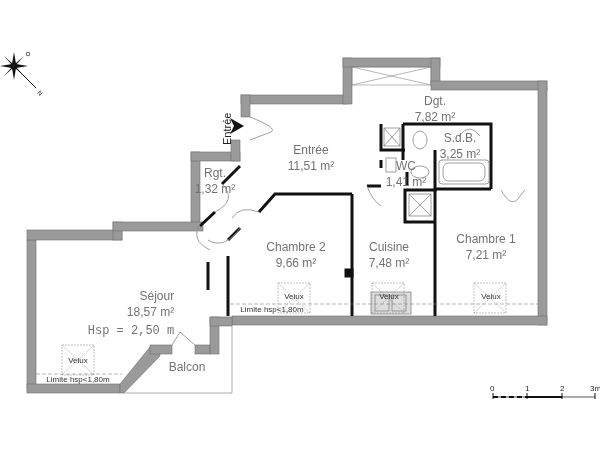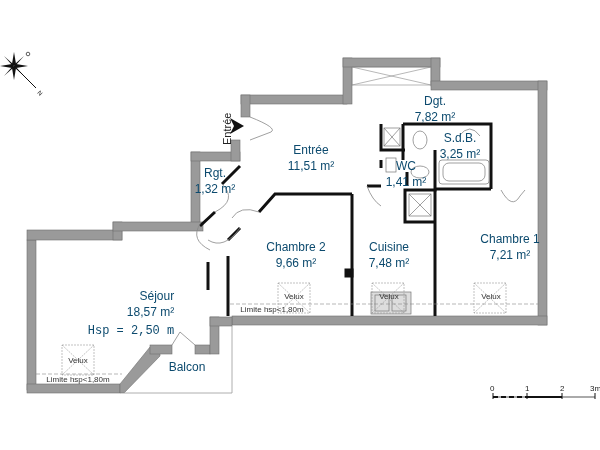--- a/index.html
+++ b/index.html
@@ -1,18 +1,18 @@
 <!DOCTYPE html>
 <html><head>
 <meta charset="utf-8">
 <style>
   html, body { margin: 0; padding: 0; background: #ffffff; }
   body { width: 600px; height: 450px; position: relative; overflow: hidden; font-family: "Liberation Sans", sans-serif; }
   #plan { position: absolute; left: 0; top: 0; }
-  .lbl { position: absolute; color: #0c4a6e; text-align: center; white-space: nowrap; transform: translateX(-50%); }
+  .lbl { position: absolute; color: #737373; text-align: center; white-space: nowrap; transform: translateX(-50%); }
   .room-name { font-size: 12px; }
   .room-area { font-size: 12px; margin-top: 2px; }
   .small { font-size: 8px; color: #333; }
   .velux-lbl { font-size: 8px; color: #333; }
   .entree-vert { position: absolute; font-size: 11px; color: #222; transform: rotate(-90deg); transform-origin: left top; }
   .scale-lbl { position: absolute; font-size: 8px; color: #222; }
 </style>
 </head>
 <body>
 
@@ -190,21 +190,21 @@
   <div class="room-area">1,32 m²</div>
 </div>
 <div class="lbl" style="left:296px; top:240px;">
   <div class="room-name">Chambre 2</div>
   <div class="room-area">9,66 m²</div>
 </div>
 <div class="lbl" style="left:389px; top:240px;">
   <div class="room-name">Cuisine</div>
   <div class="room-area">7,48 m²</div>
 </div>
-<div class="lbl" style="left:486px; top:232px;margin-left:24px;">
+<div class="lbl" style="left:486px; top:232px;">
   <div class="room-name">Chambre 1</div>
   <div class="room-area">7,21 m²</div>
 </div>
 <div class="lbl" style="left:131px; top:289px;text-align:right;">
   <div class="room-name">Séjour</div>
   <div class="room-area">18,57 m²</div>
   <div class="room-area" style="margin-top:5px;font-family:Liberation Mono, monospace;">Hsp = 2,50 m</div>
 </div>
 <div class="lbl" style="left:187px; top:360px;">
   <div class="room-name">Balcon</div>

